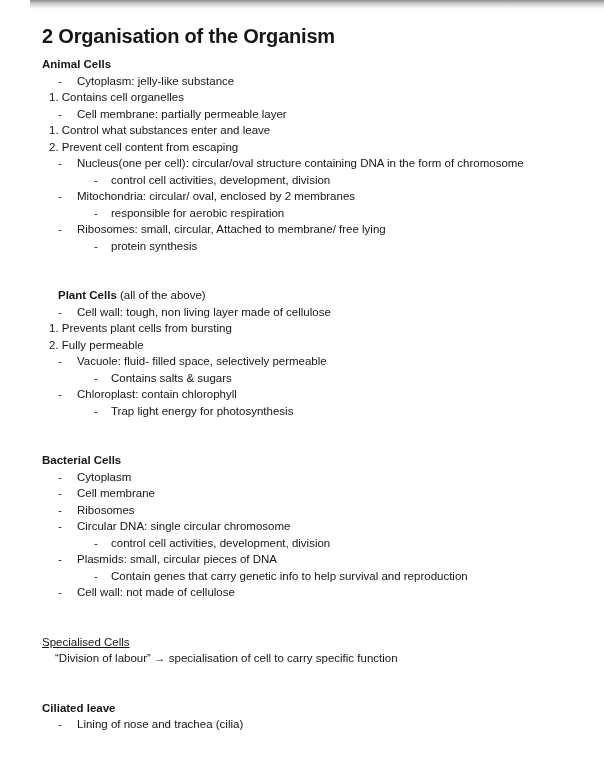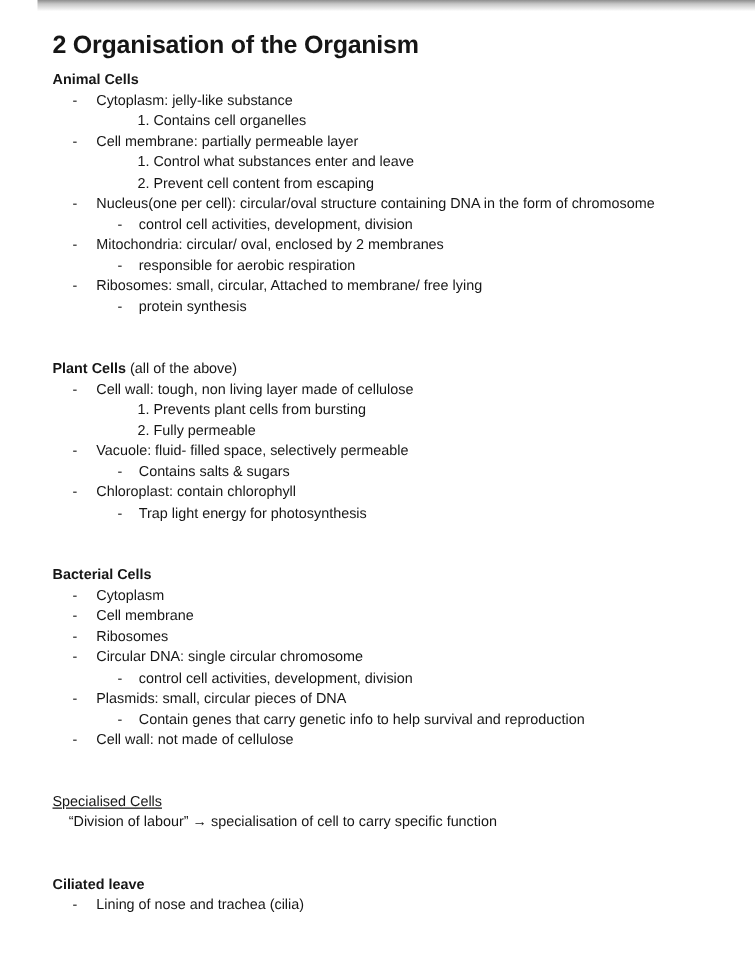--- a/index.html
+++ b/index.html
@@ -52,29 +52,29 @@
     position: relative;
     height: 16.5px;
     line-height: 16.5px;
     white-space: nowrap;
   }
   .line .bullet {
     position: absolute;
     top: 0;
   }
   .k-heading        { padding-left: 42px; font-weight: bold; }
-  .k-heading-mixed  { padding-left: 42px; }
+  .k-heading-mixed  { padding-left: 42px; margin-left: 16px; }
   .k-heading-mixed .bold-part { font-weight: bold; }
   .k-underline      { padding-left: 42px; text-decoration: underline; }
   .k-plain          { padding-left: 55px; }
   .k-b1             { padding-left: 77px; }
   .k-b1 .bullet     { left: 58px; }
   .k-b2             { padding-left: 111px; }
   .k-b2 .bullet     { left: 94px; }
-  .k-n1             { padding-left: 110px; }
+  .k-n1             { padding-left: 49px; }
   .k-spacer         { height: 16.5px; }
 </style>
 </head>
 <body>
 
 <div class="top-shadow"></div>
 
 <div class="doc">
   <div class="title">2 Organisation of the Organism</div>
   <div class="lines" id="lines">

